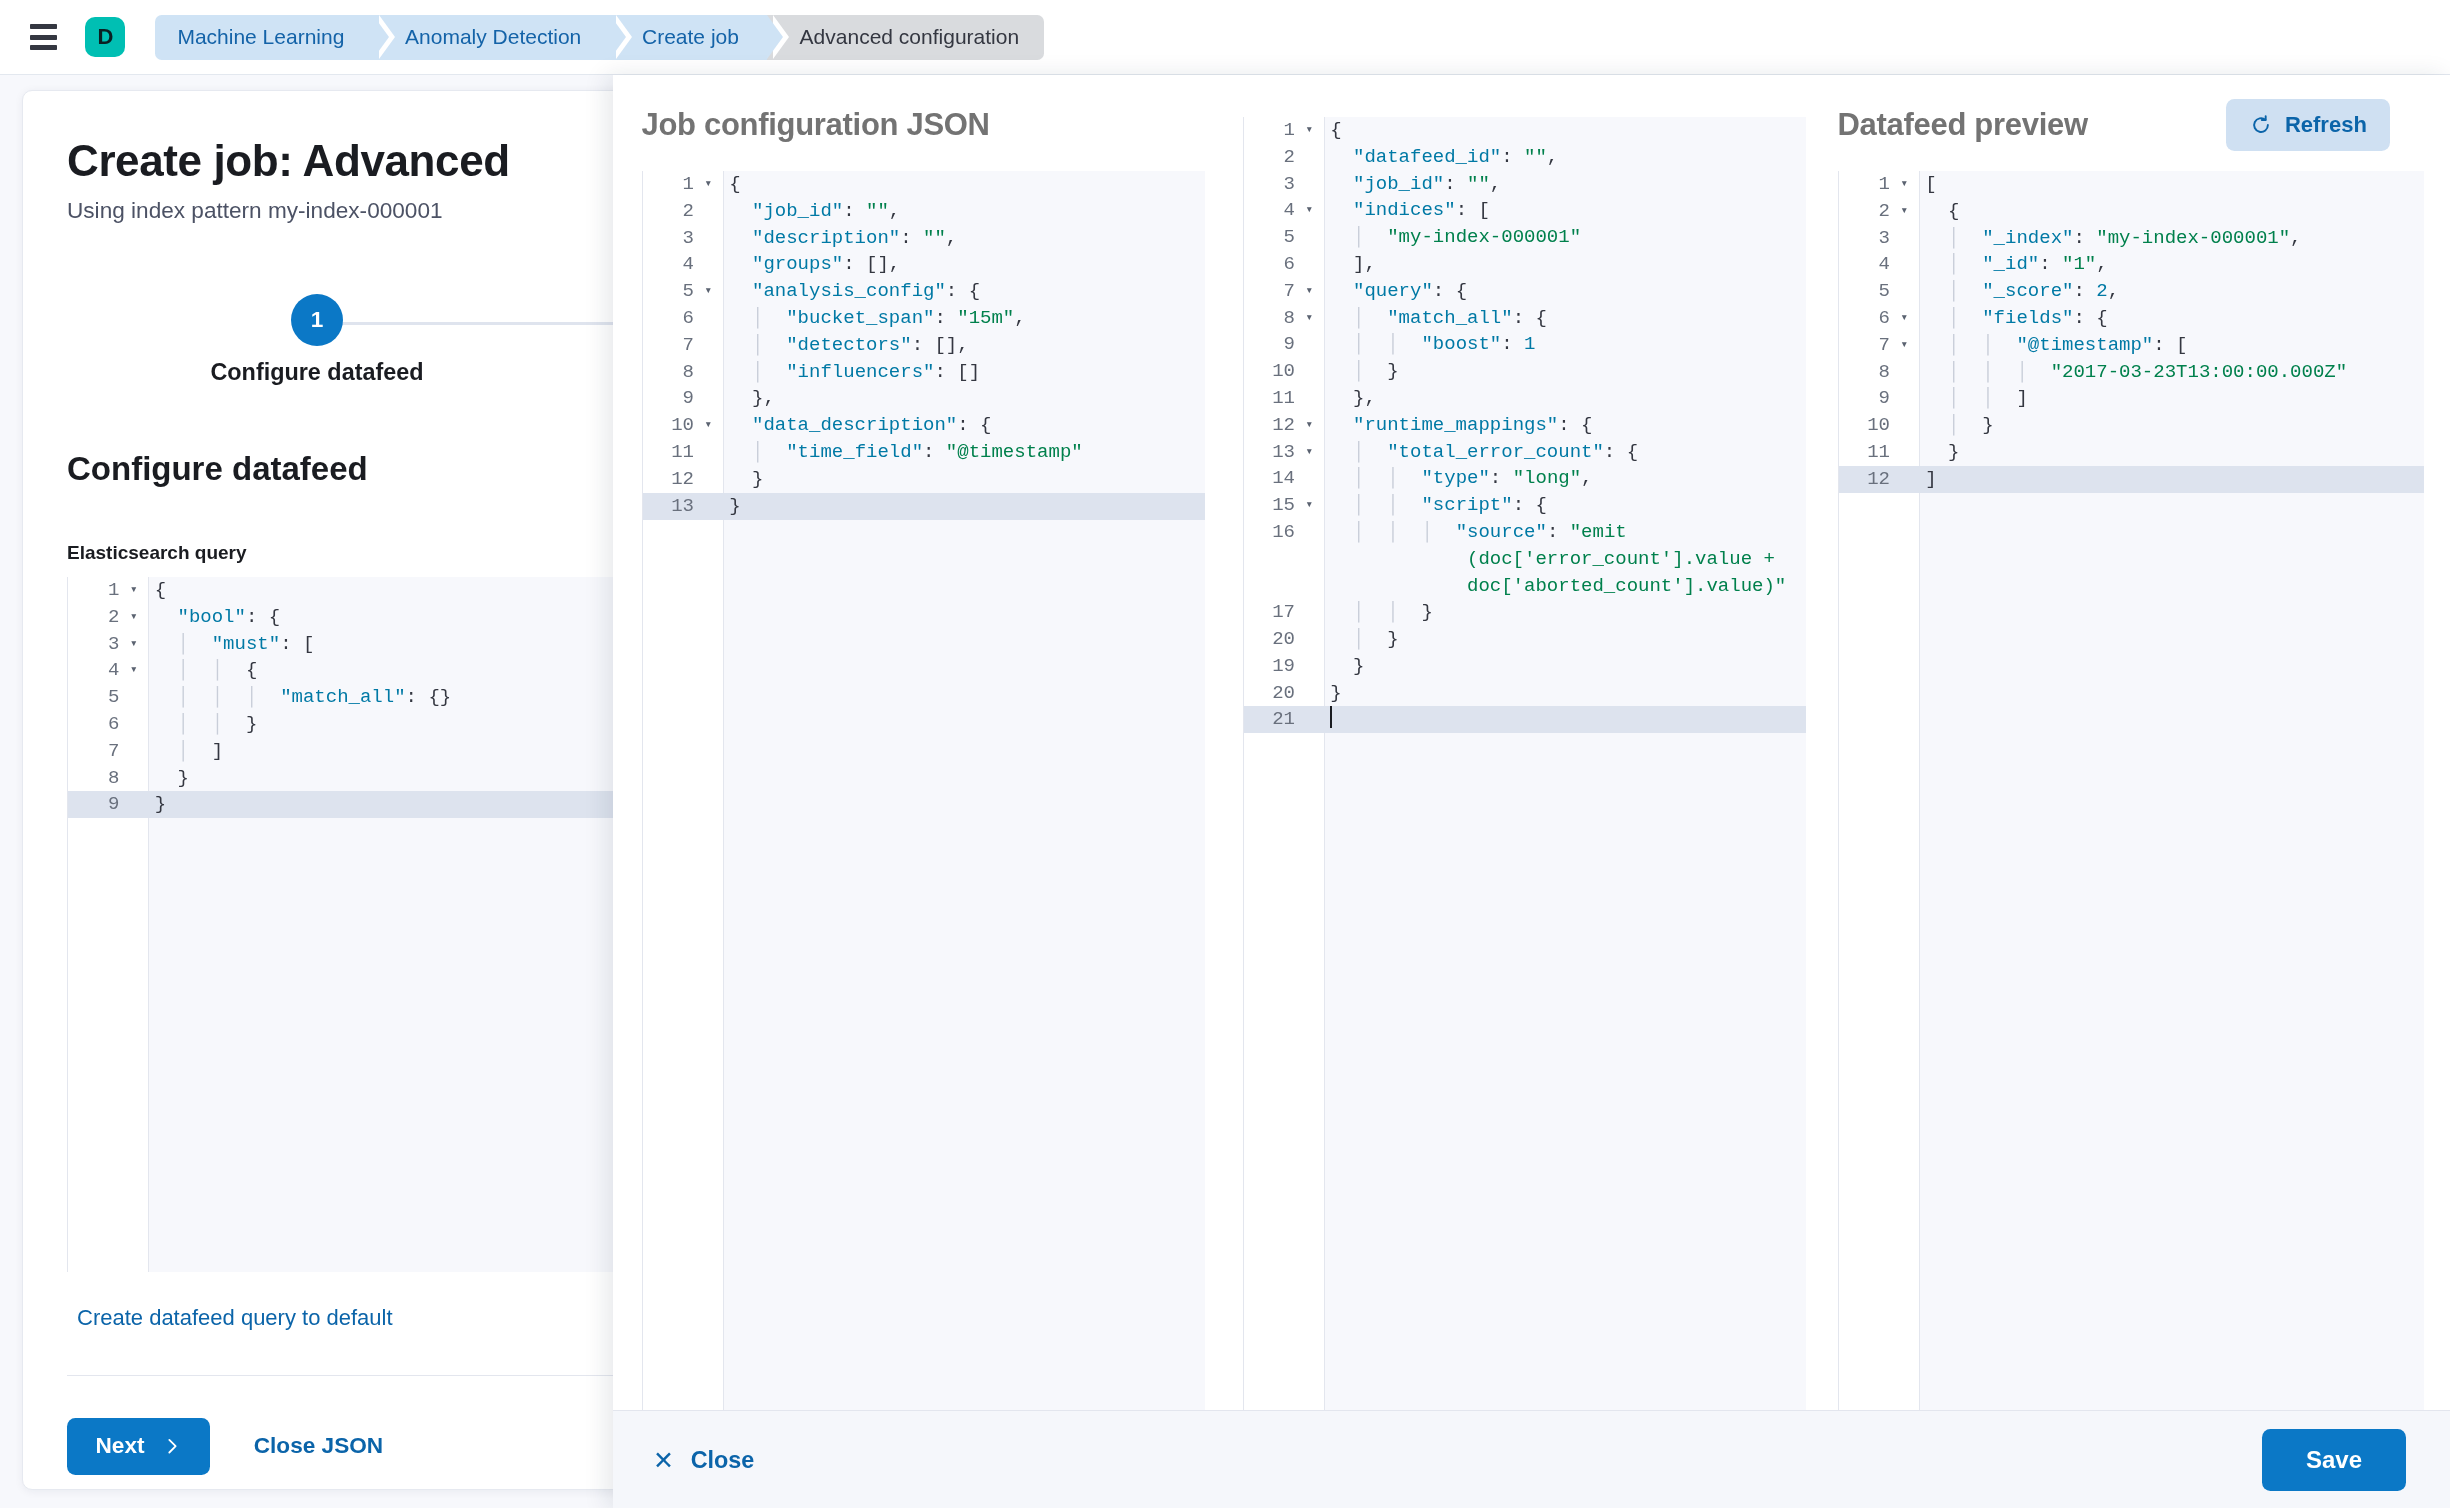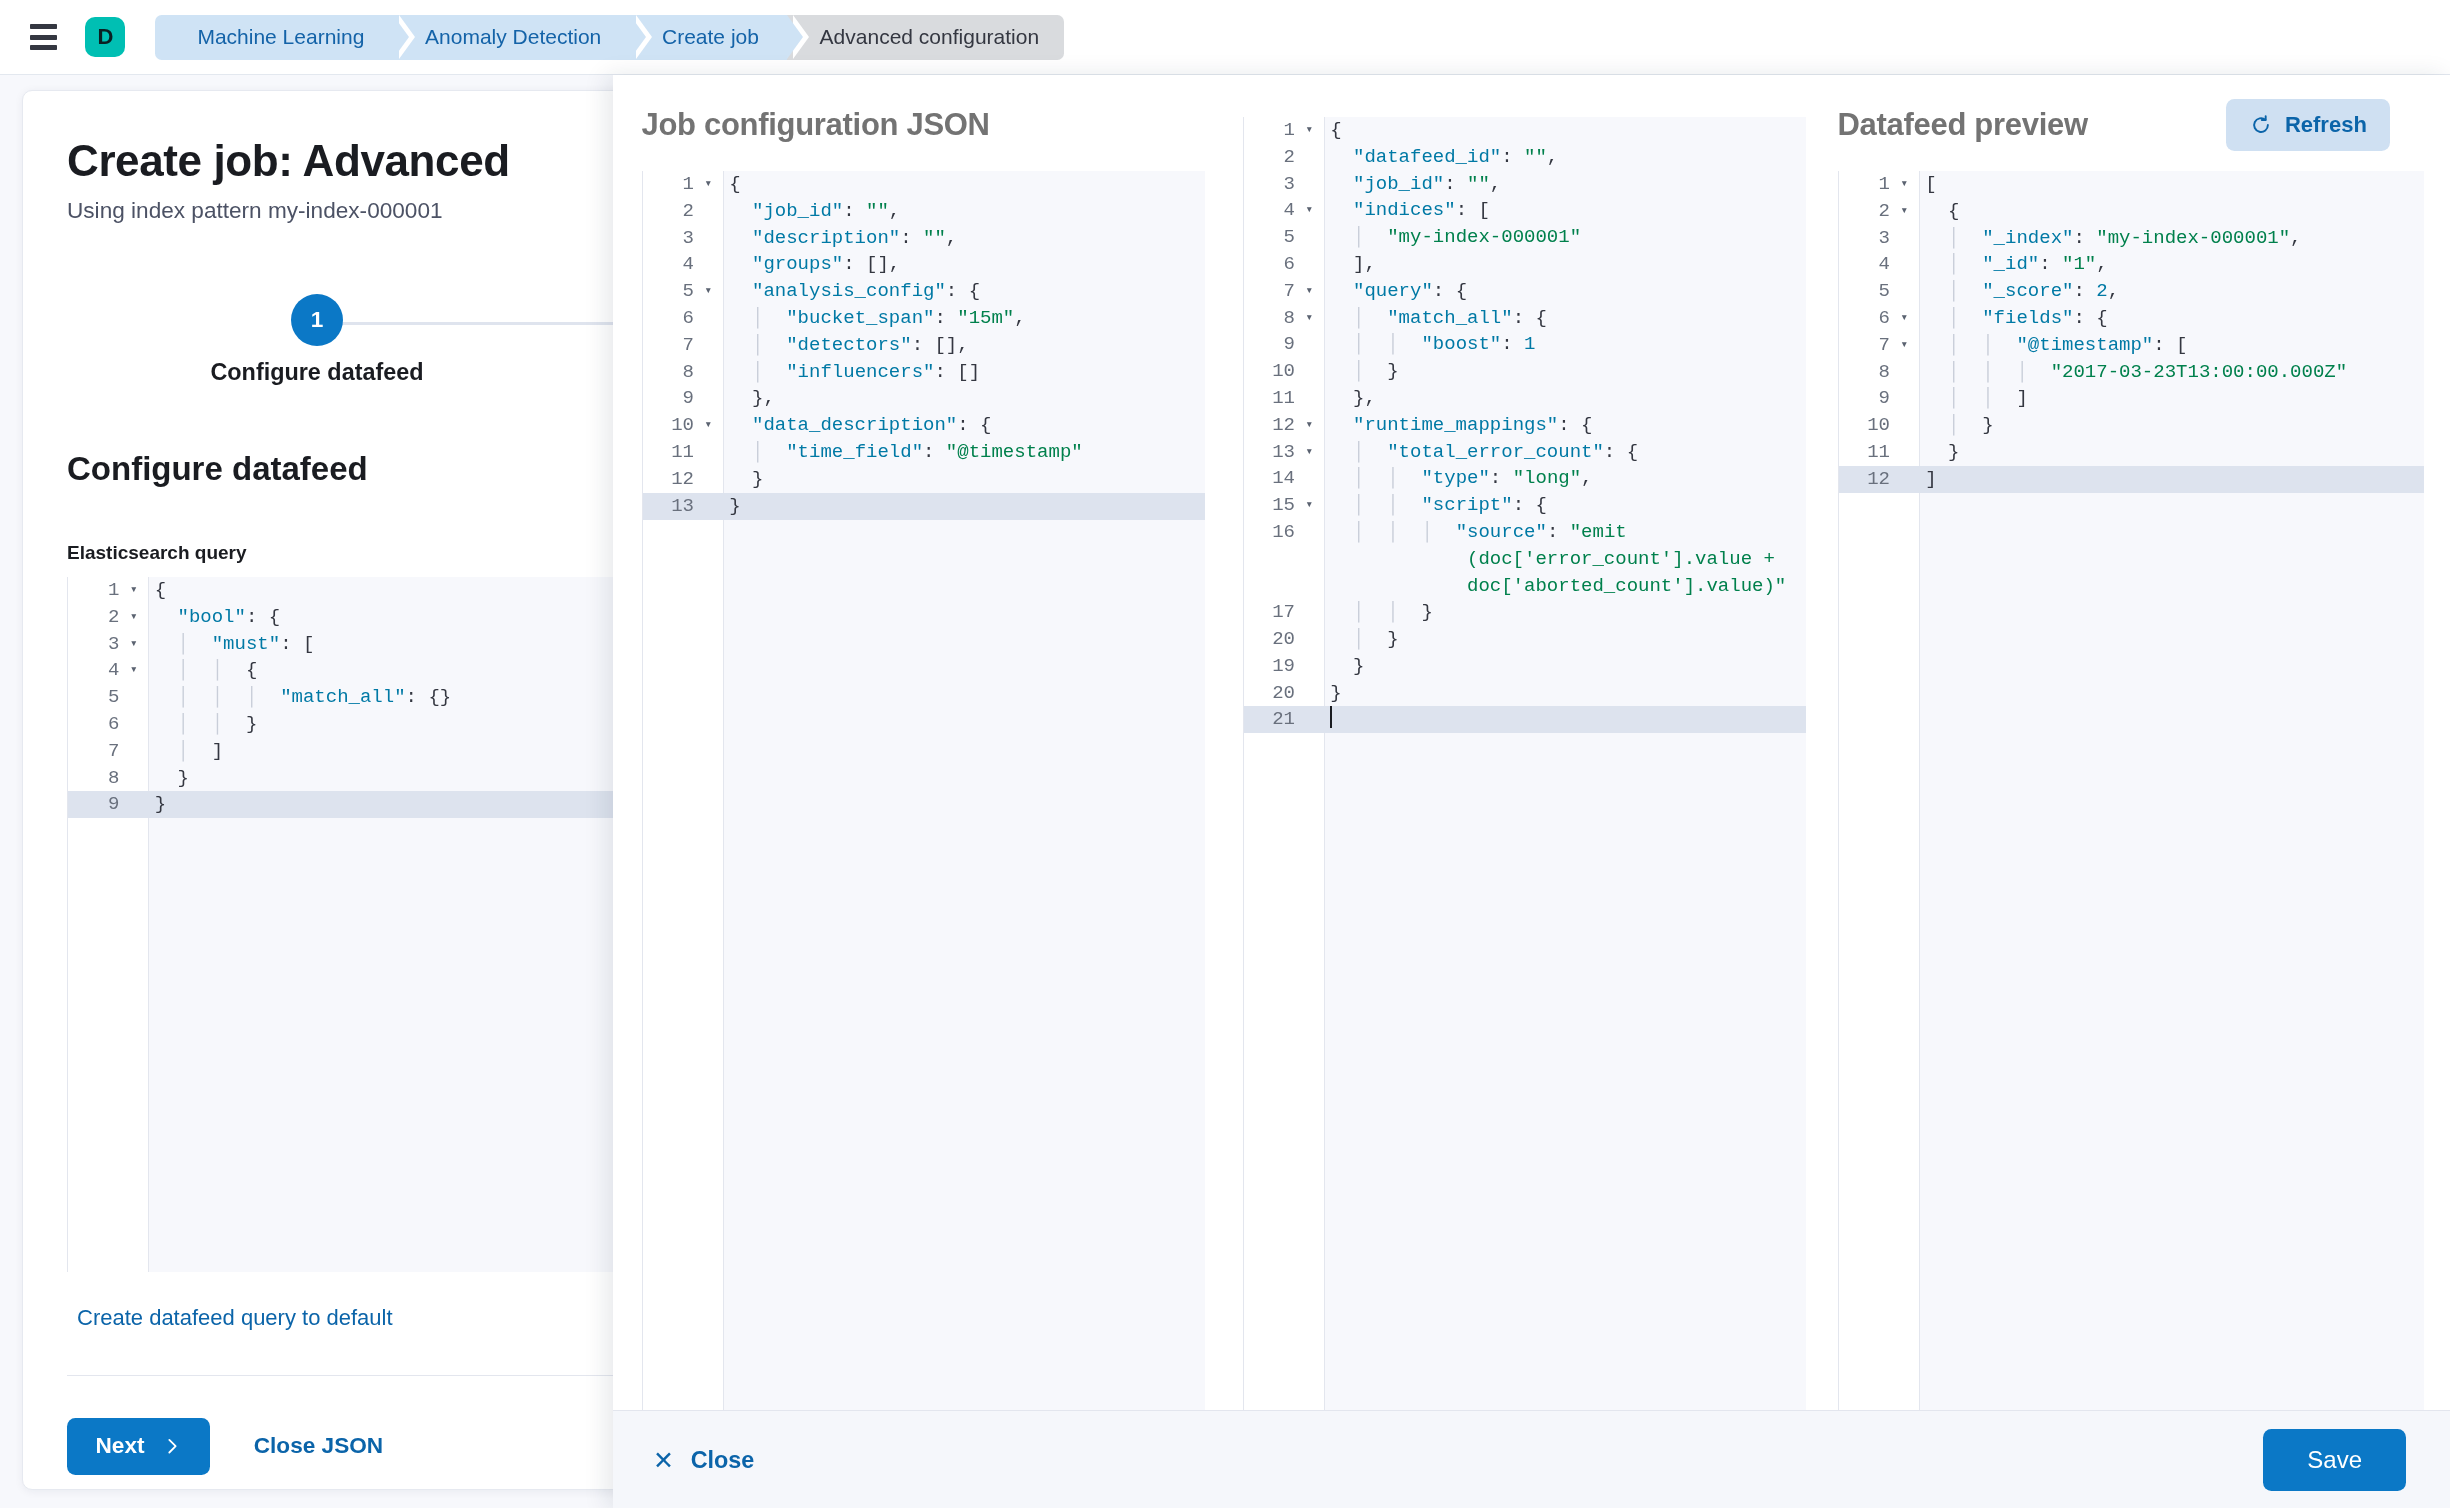--- a/index.html
+++ b/index.html
@@ -27,21 +27,21 @@
     display:flex; align-items:center; justify-content:center;
     margin-left:23.4px; margin-right:30px; cursor:pointer;
   }
 
   .breadcrumbs { display:flex; align-items:center; height:45px; }
   .crumb {
     position:relative; height:45px; display:flex; align-items:center;
     background:#cfe3f5; color:#1463a8; font-size:21px; font-weight:500;
     padding:0 28.5px 0 33px; margin-right:-0.8px; cursor:pointer; white-space:nowrap;
   }
-  .crumb:first-child { border-radius:6.7px 0 0 6.7px; padding-left:42px; }
+  .crumb:first-child { border-radius:6.7px 0 0 6.7px; padding-left:22px; }
   .crumb::after {
     content:""; position:absolute; right:-16px; top:0; width:0; height:0;
     border-top:22.6px solid transparent; border-bottom:22.6px solid transparent;
     border-left:16.7px solid #cfe3f5; z-index:2;
   }
   .crumb::before {
     content:""; position:absolute; right:-22px; top:0; width:0; height:0;
     border-top:22.6px solid transparent; border-bottom:22.6px solid transparent;
     border-left:16.7px solid #ffffff; z-index:1;
   }
@@ -159,21 +159,21 @@
     display:flex; align-items:center; justify-content:space-between;
     padding:0 44px 0 40px;
   }
   .btn-close {
     background:transparent; border:none; color:#0b64a9; font-size:23.4px; font-weight:600;
     display:inline-flex; align-items:center; gap:16.7px; cursor:pointer;
     font-family:"Liberation Sans", sans-serif;
   }
   .btn-save {
     background:#0b78c6; color:#fff; border:none; border-radius:8.4px;
-    height:62px; padding:8px 44px; font-size:24px; font-weight:400; cursor:pointer;
+    height:62px; padding:8px 44px; font-size:24px; font-weight:700; cursor:pointer;
     font-family:"Liberation Sans", sans-serif;
   }
   .x-ico { font-size:25px; line-height:1; font-weight:400; }
 </style>
 </head>
 <body>
 
 <div class="screen">
 
   <div class="topbar">

